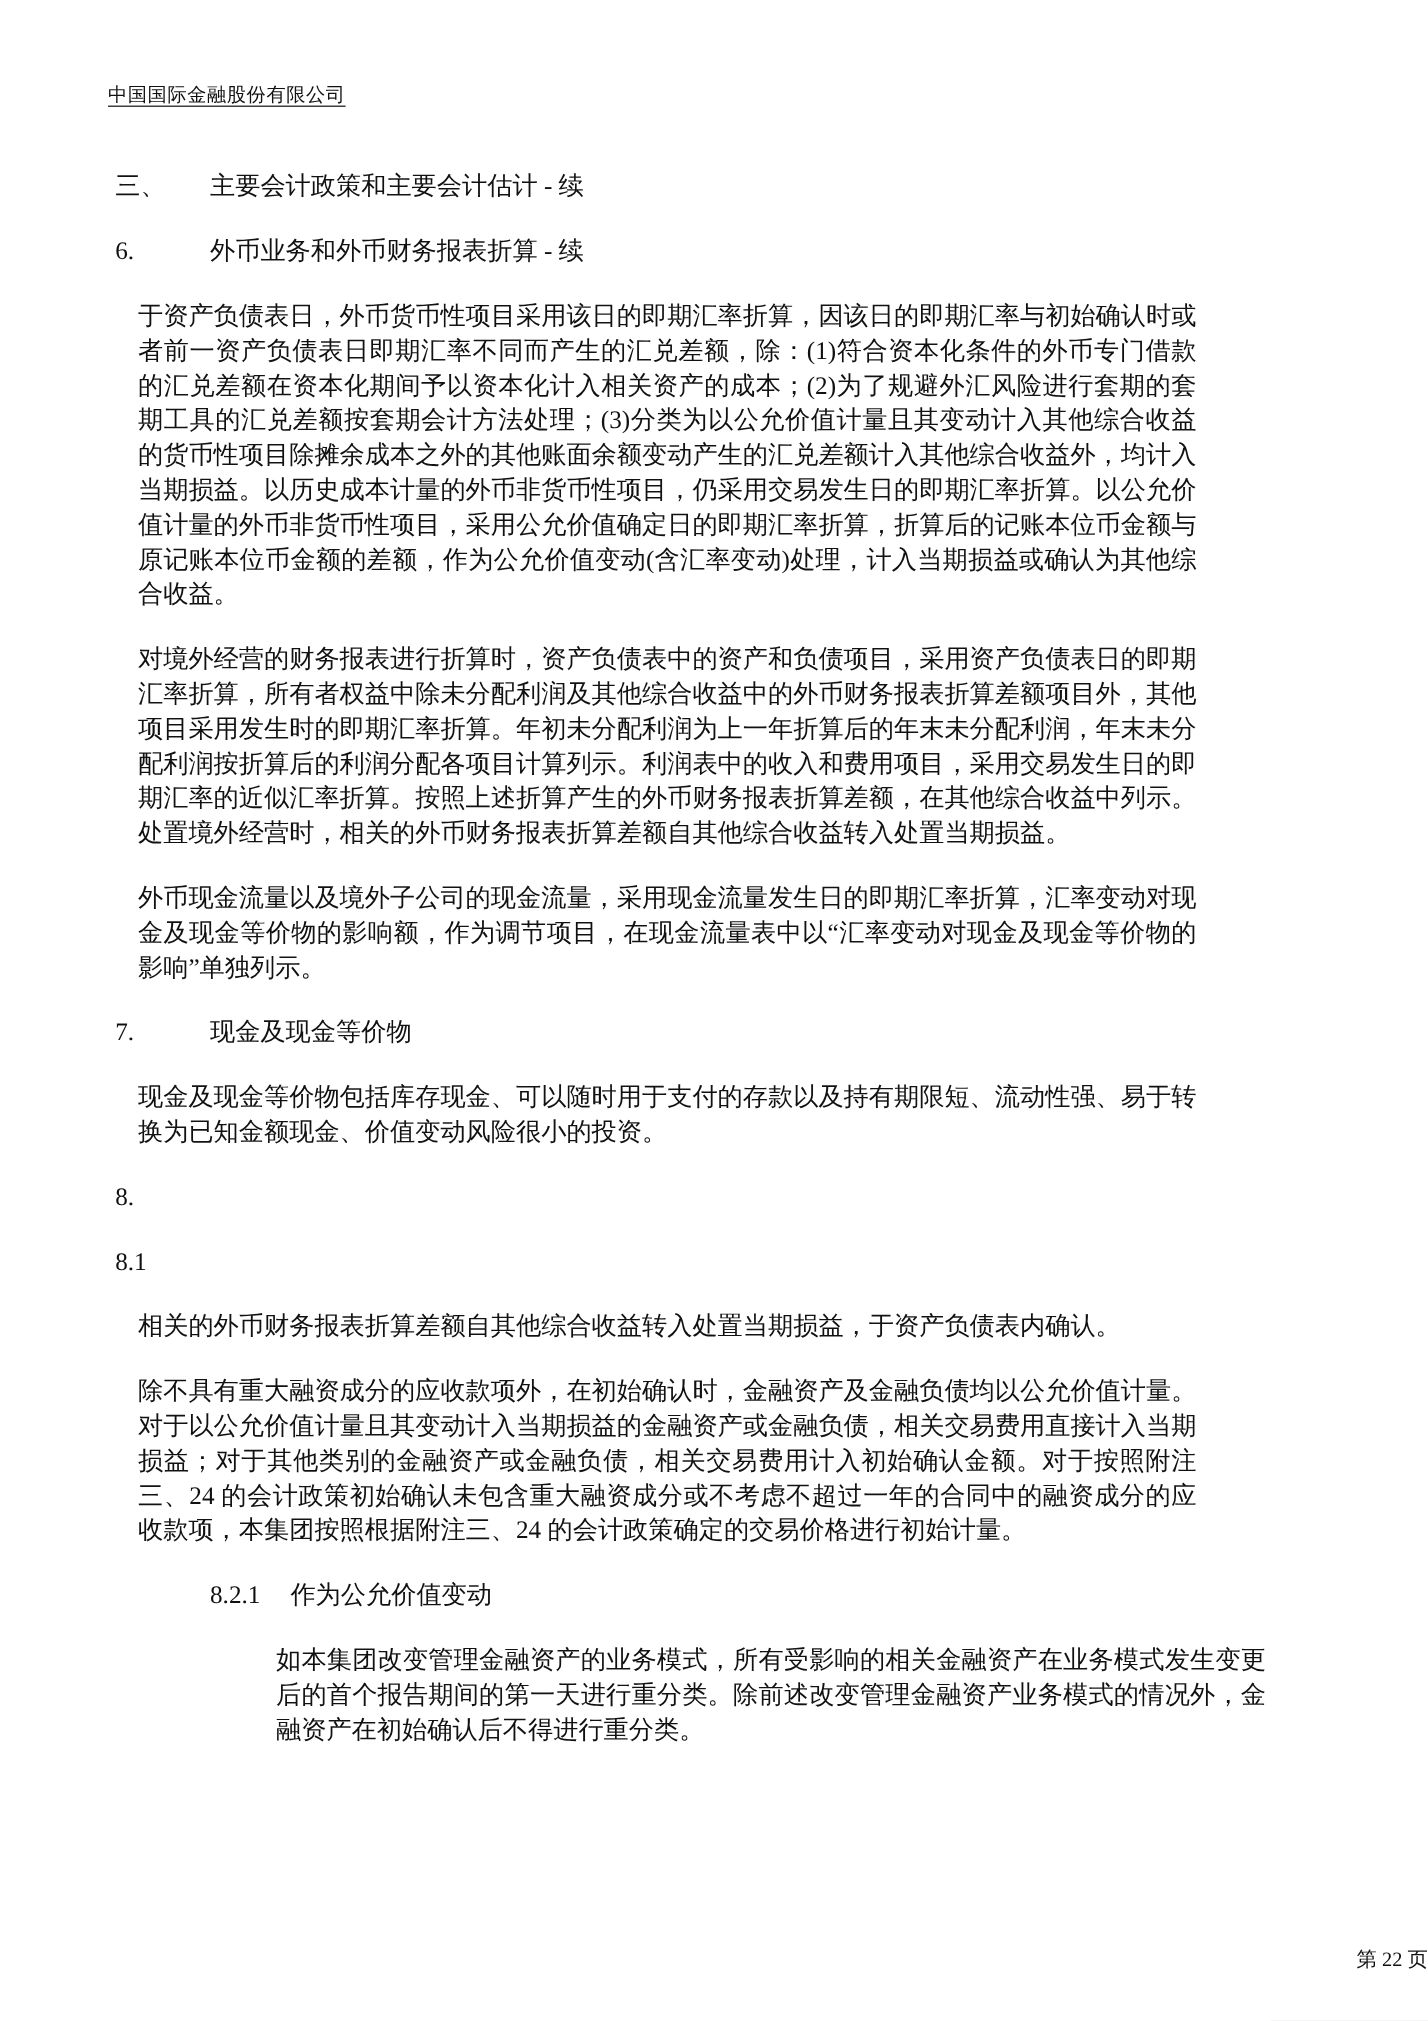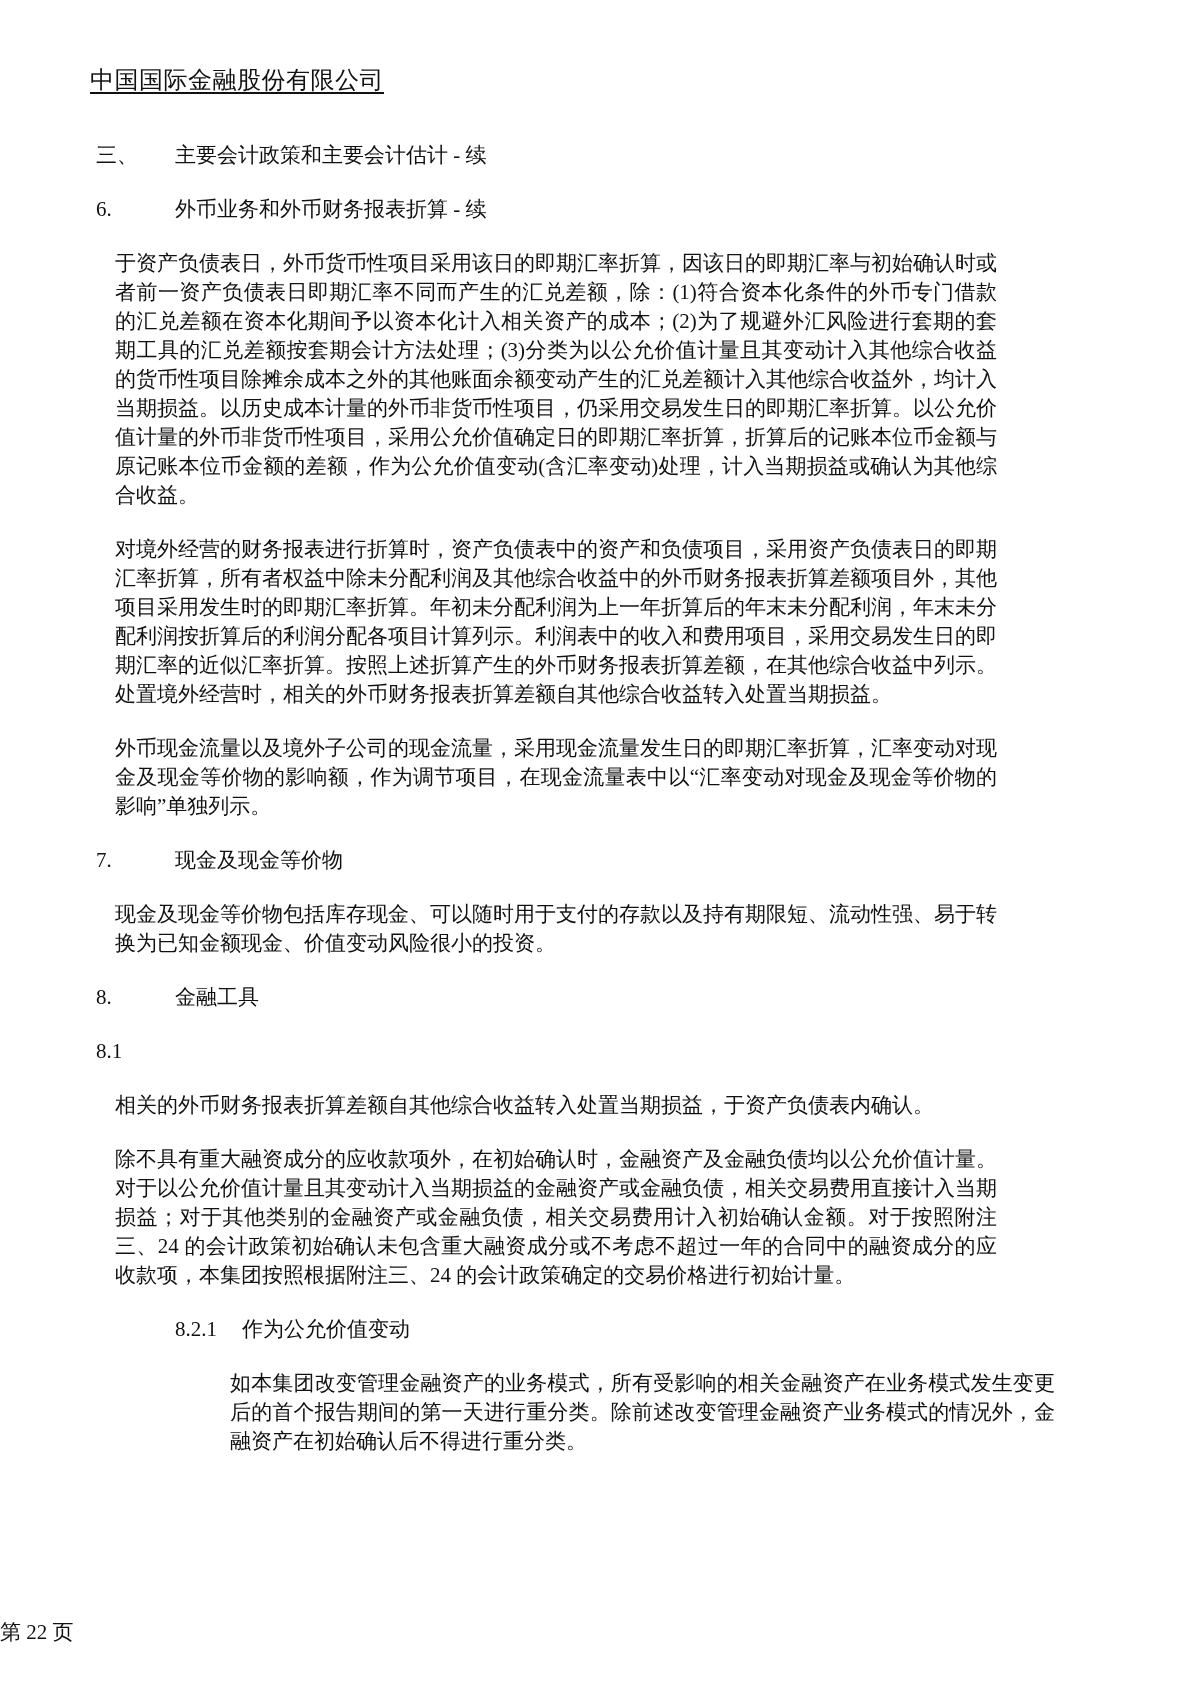--- a/index.html
+++ b/index.html
@@ -14,21 +14,21 @@
     margin: 0 auto;
     background: #ffffff;
     font-family: "Liberation Serif", "DejaVu Serif", serif;
     color: #111111;
     overflow: hidden;
   }
   .company {
     position: absolute;
     left: 90px;
     top: 66px;
-    font-size: 24px;
+    font-size: 16px;
     line-height: 28px;
     text-decoration: underline;
     text-underline-offset: 4px;
     letter-spacing: 0.5px;
   }
   .doc {
     position: absolute;
     left: 0;
     top: 141px;
     width: 1190px;
@@ -45,22 +45,22 @@
   .h1 .text { width: 882px; text-align: left; }
   .h3 .num  { flex: none; margin-left: 175px; width: 67px; }
   .h3 .text { width: 812px; text-align: left; }
   .p1 .text { margin-left: 115px; width: 882px; }
   .p2 .text { margin-left: 230px; width: 825px; }
   .footer {
     position: absolute;
     left: 0;
     top: 1618px;
     width: 1190px;
-    text-align: left;
-    font-size: 21px;
+    text-align: right;
+    font-size: 17px;
     line-height: 29px;
   }
 </style>
 </head>
 <body>
 
 <div class="page">
   <div class="company">中国国际金融股份有限公司</div>
 
   <div class="doc" id="doc">
@@ -83,21 +83,20 @@
       </div>
       <div class="block h1">
         <span class="num">7.</span>
         <div class="text">现金及现金等价物</div>
       </div>
       <div class="block p1">
         <div class="text">现金及现金等价物包括库存现金、可以随时用于支付的存款以及持有期限短、流动性强、易于转换为已知金额现金、价值变动风险很小的投资。</div>
       </div>
       <div class="block h1">
         <span class="num">8.</span>
-        <div class="text">金融工具</div>
       </div>
       <div class="block h1">
         <span class="num">8.1</span>
       </div>
       <div class="block p1">
         <div class="text">相关的外币财务报表折算差额自其他综合收益转入处置当期损益，于资产负债表内确认。</div>
       </div>
       <div class="block p1">
         <div class="text">除不具有重大融资成分的应收款项外，在初始确认时，金融资产及金融负债均以公允价值计量。对于以公允价值计量且其变动计入当期损益的金融资产或金融负债，相关交易费用直接计入当期损益；对于其他类别的金融资产或金融负债，相关交易费用计入初始确认金额。对于按照附注三、24 的会计政策初始确认未包含重大融资成分或不考虑不超过一年的合同中的融资成分的应收款项，本集团按照根据附注三、24 的会计政策确定的交易价格进行初始计量。</div>
       </div>

